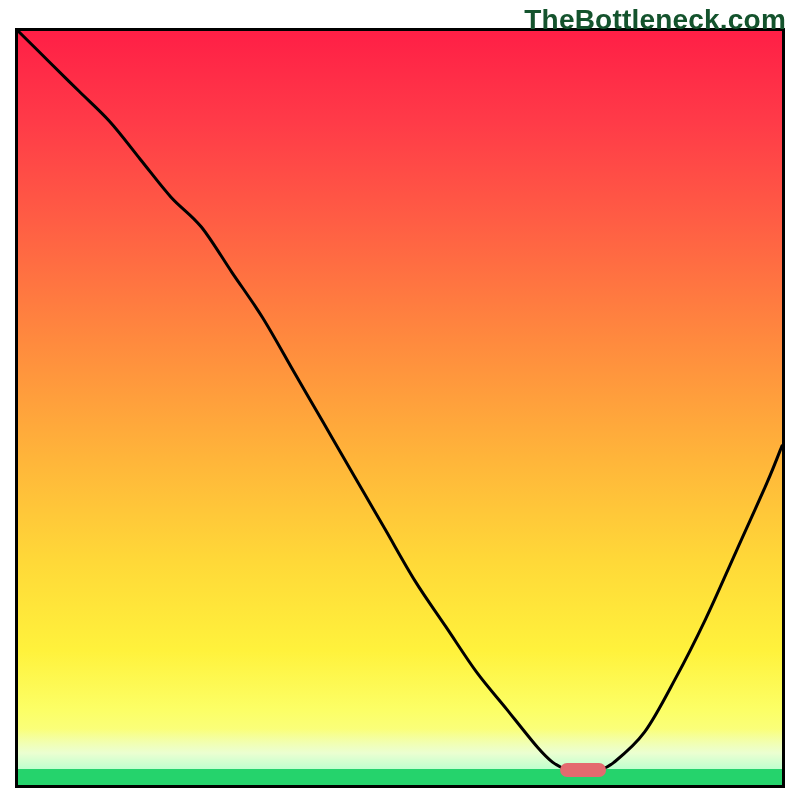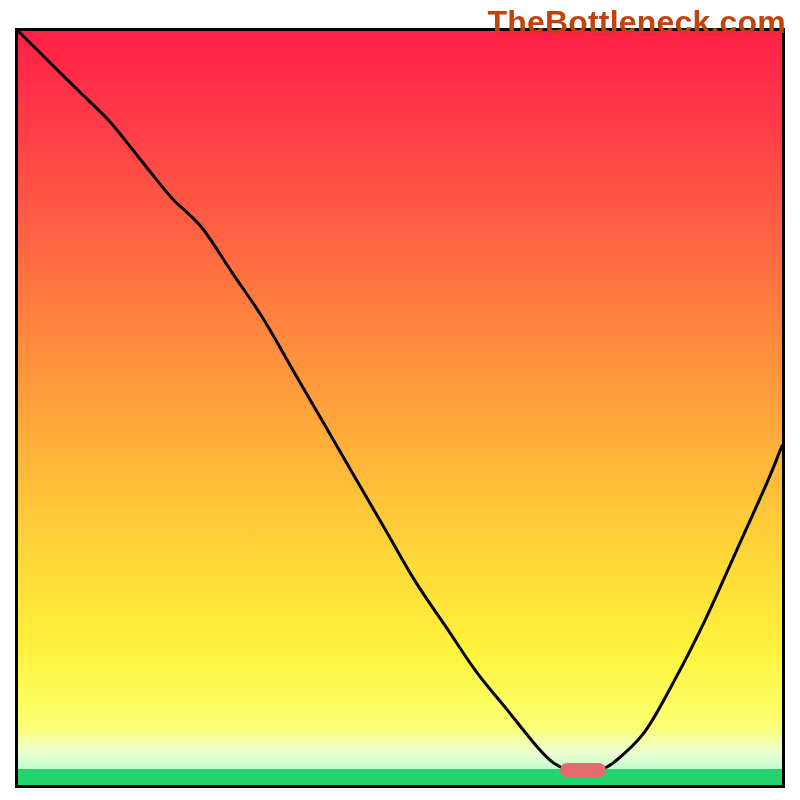--- a/index.html
+++ b/index.html
@@ -13,23 +13,23 @@
   }
   .outer {
     position: relative;
     width: 800px;
     height: 800px;
   }
   .watermark {
     position: absolute;
     top: 4px;
     right: 14px;
-    font-size: 32px;
+    font-size: 28px;
     font-weight: 600;
-    color: #c2410c;
+    color: #14532d;
     letter-spacing: 0.2px;
     z-index: 20;
   }
   .plot-frame {
     position: absolute;
     left: 15px;
     top: 28px;
     width: 770px;
     height: 760px;
     border: 3px solid #000;

